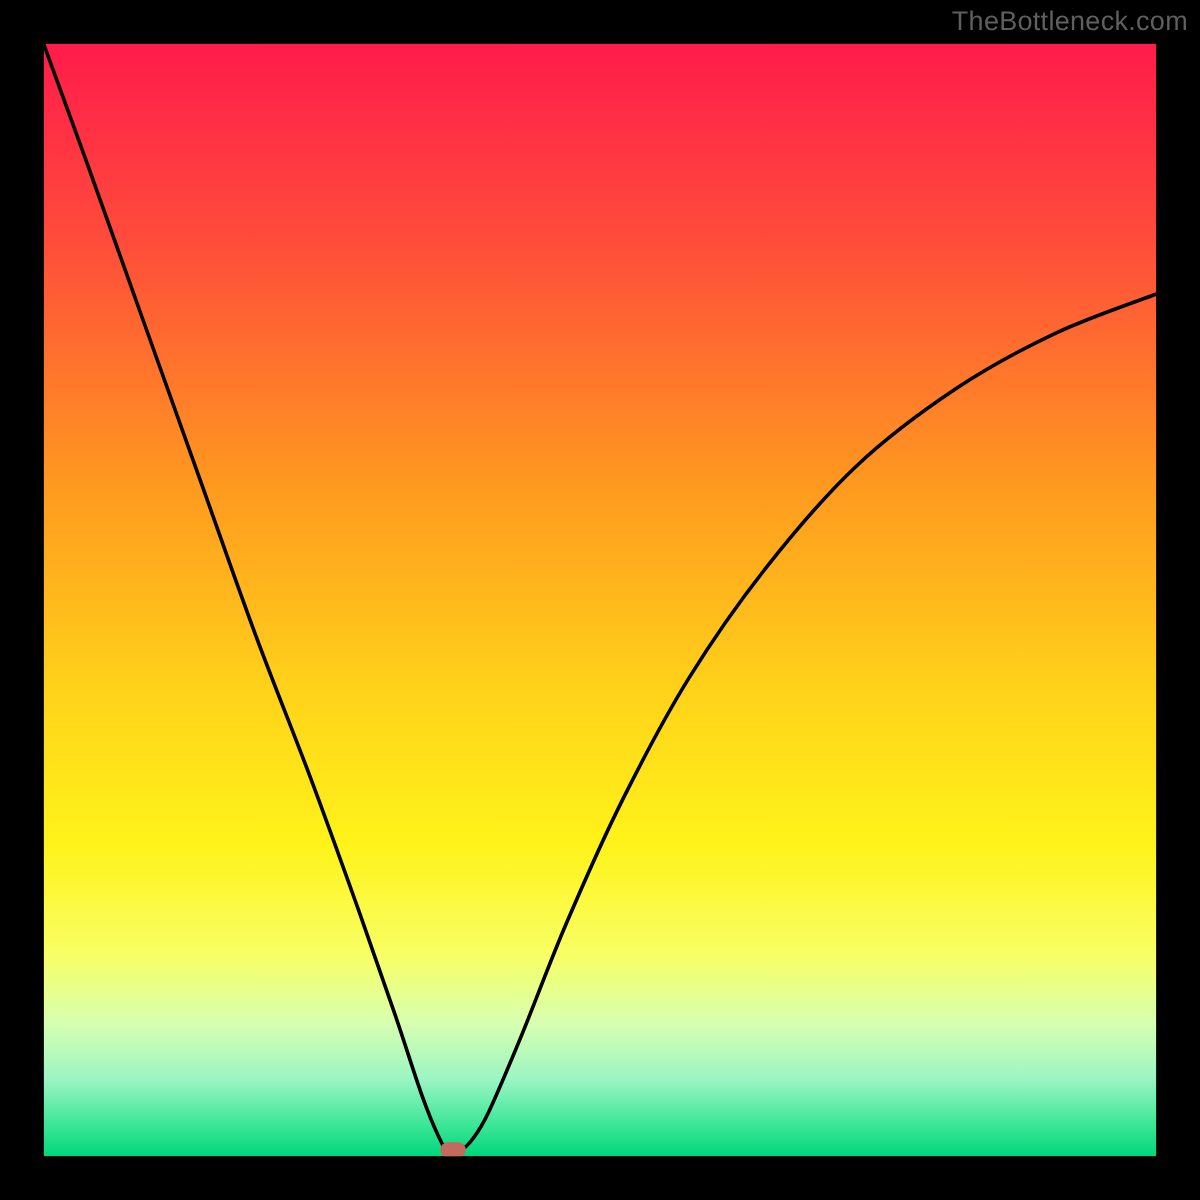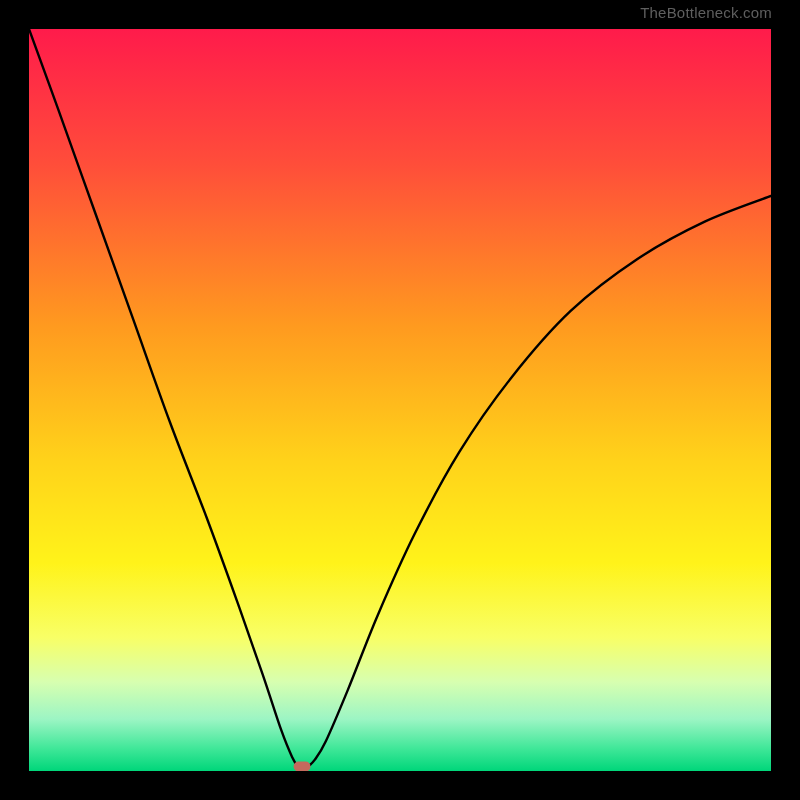--- a/index.html
+++ b/index.html
@@ -13,23 +13,23 @@
   }
   .outer {
     position: relative;
     width: 800px;
     height: 800px;
     background: #000;
   }
   .watermark {
     position: absolute;
     top: 4px;
-    right: 28px;
+    right: 8px;
     color: #5f5f5f;
-    font-size: 15px;
+    font-size: 18px;
     font-weight: 400;
     letter-spacing: 0.2px;
     z-index: 10;
   }
   .plot {
     position: absolute;
     left: 29px;
     top: 29px;
     width: 742px;
     height: 742px;

